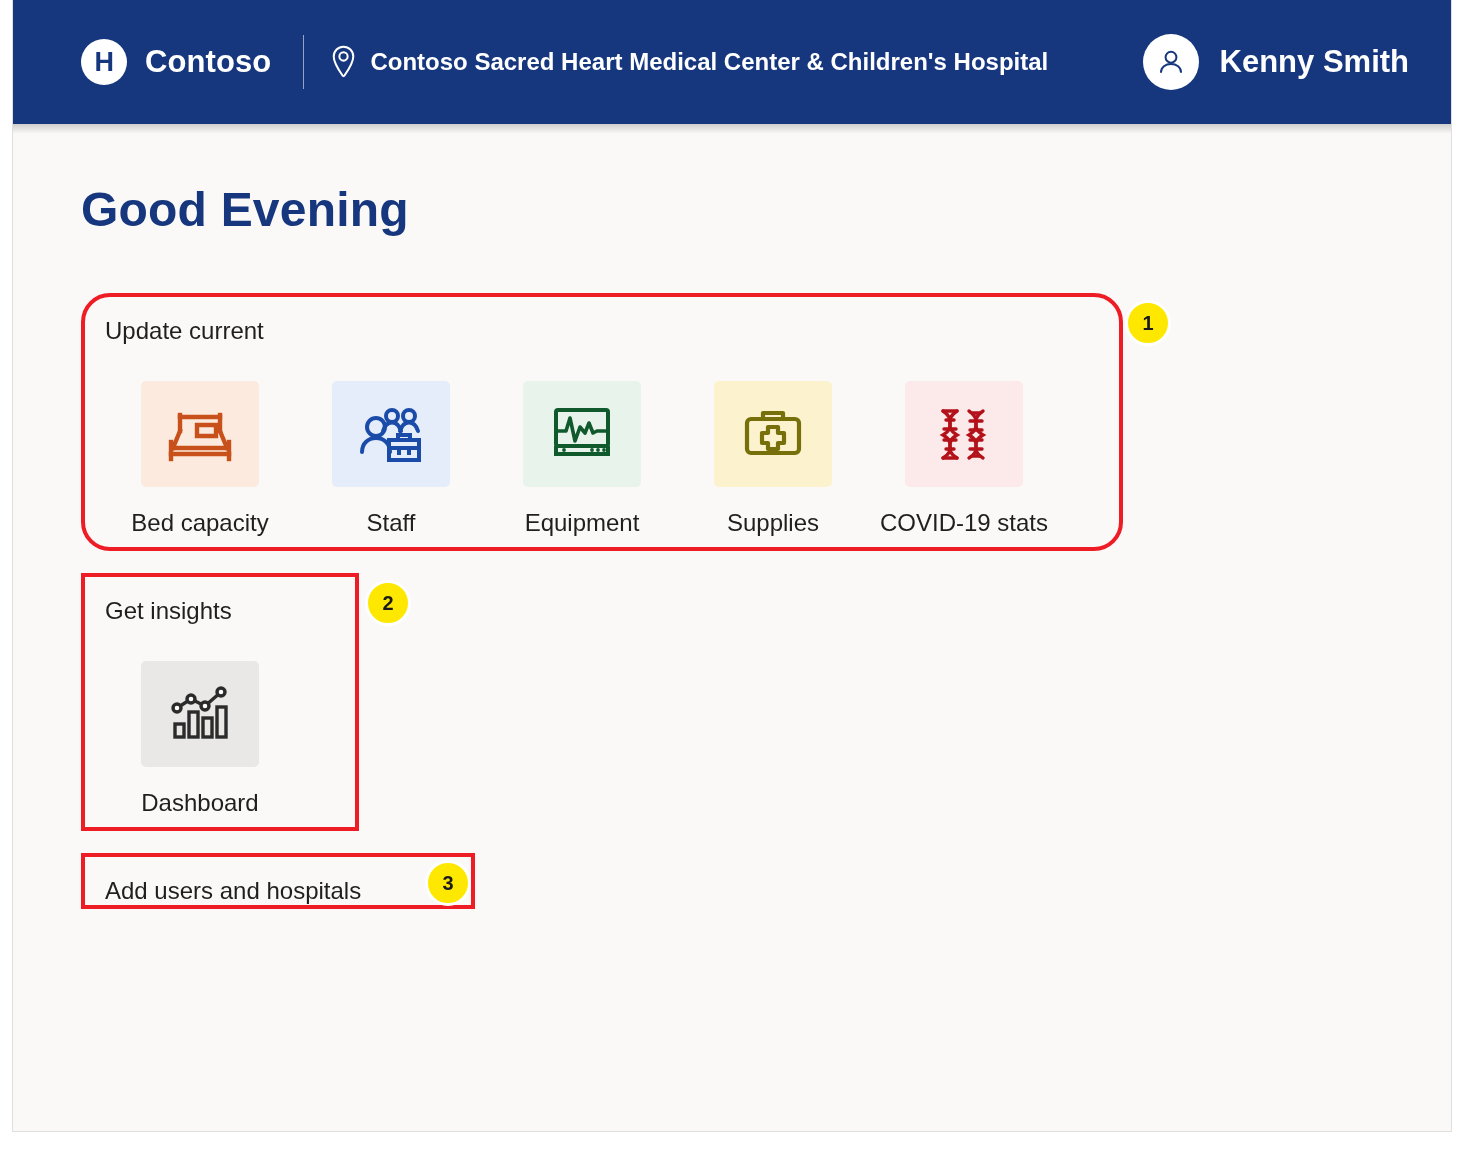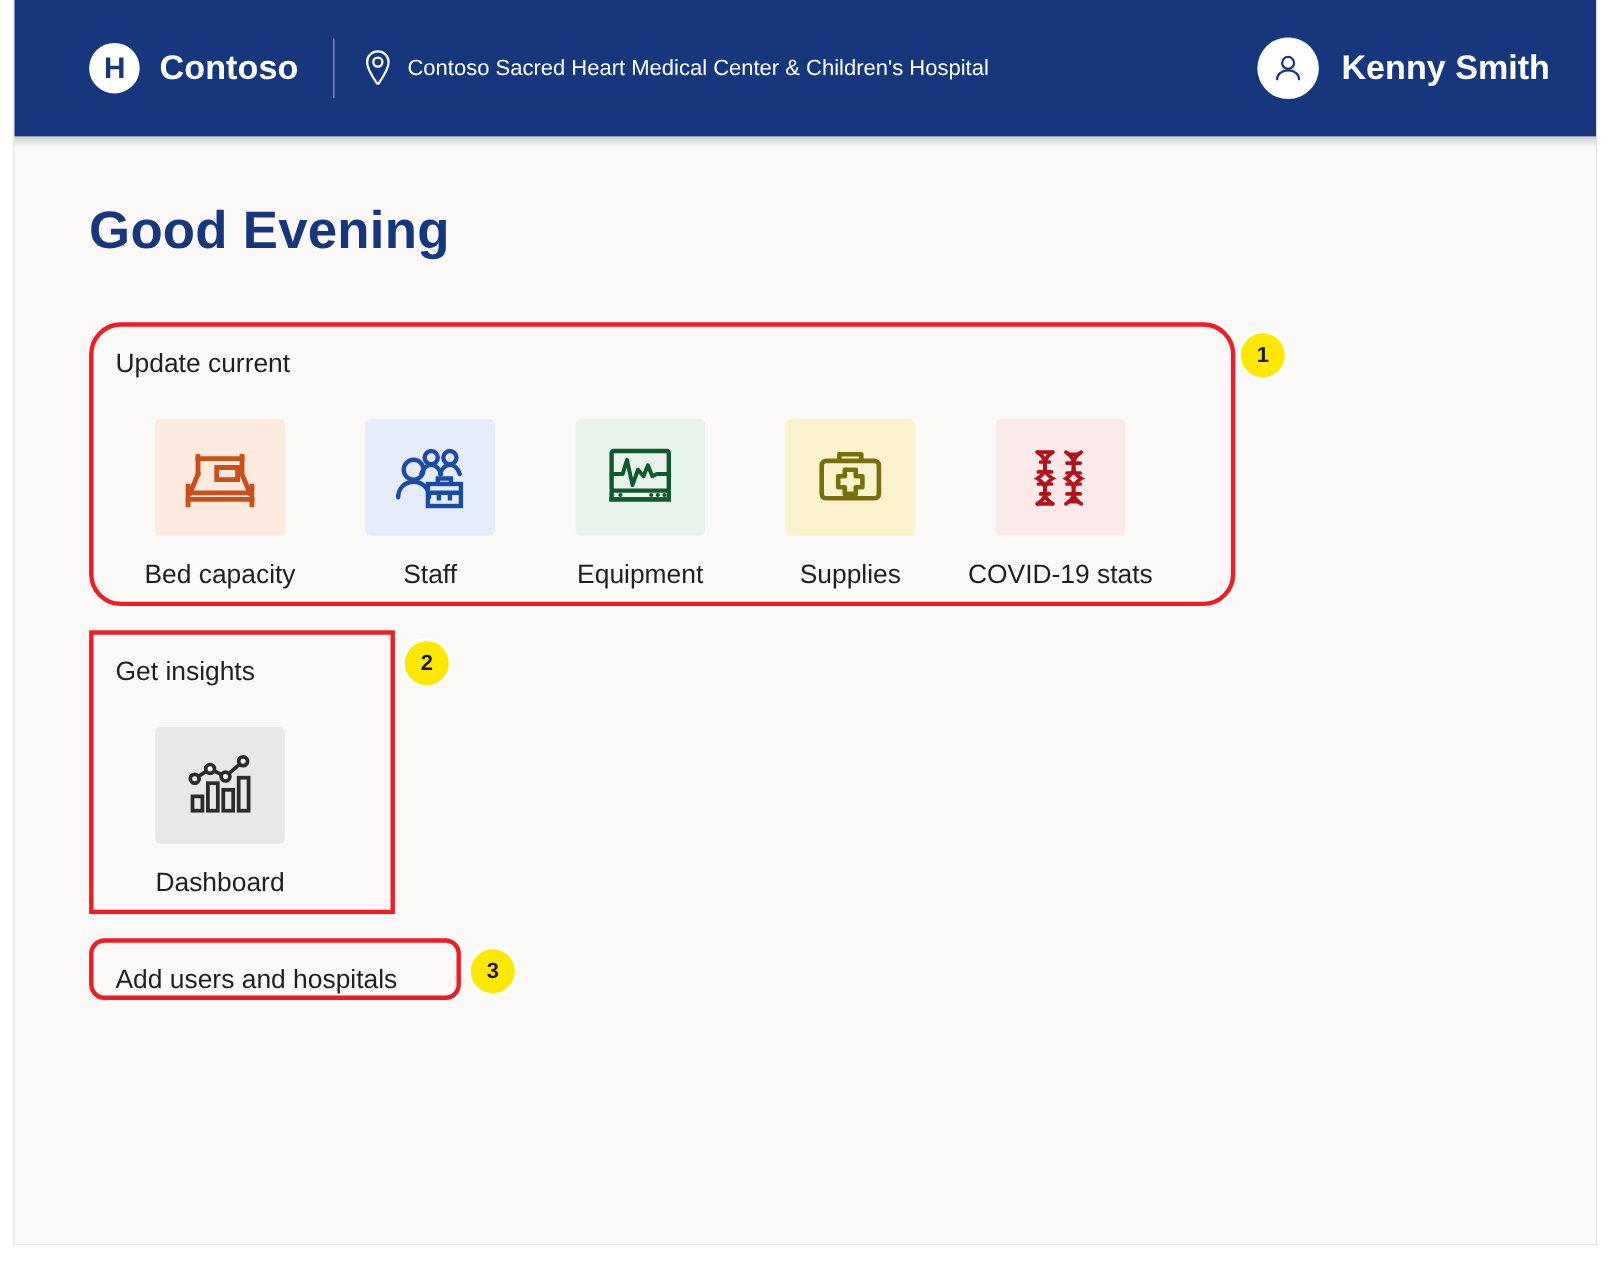--- a/index.html
+++ b/index.html
@@ -86,22 +86,22 @@
     background: rgba(255,255,255,0.55);
     margin: 0 26px 0 32px;
   }
   .facility {
     display: flex;
     align-items: center;
     gap: 13px;
   }
   .facility-name {
     color: #ffffff;
-    font-size: 20px;
-    font-weight: normal;
+    font-size: 24px;
+    font-weight: bold;
     white-space: nowrap;
   }
   .header-spacer { flex: 1 1 auto; }
   .user-block {
     display: flex;
     align-items: center;
     gap: 21px;
     padding-right: 22px;
   }
   .avatar {
@@ -181,21 +181,21 @@
   .tile-label {
     margin-top: 22px;
     font-size: 24px;
     color: #201f1e;
     white-space: nowrap;
   }
 
   
   .section-update { width: 1042px; border-radius: 29px; }
   .section-insights { width: 278px; }
-  .section-admin { width: 338px; border-radius: 14px; }
+  .section-admin { width: 394px; }
 
   
   .badge {
     position: absolute;
     width: 46px;
     height: 46px;
     border-radius: 50%;
     background: #ffe800;
     border: 3px solid #ffffff;
     display: flex;

